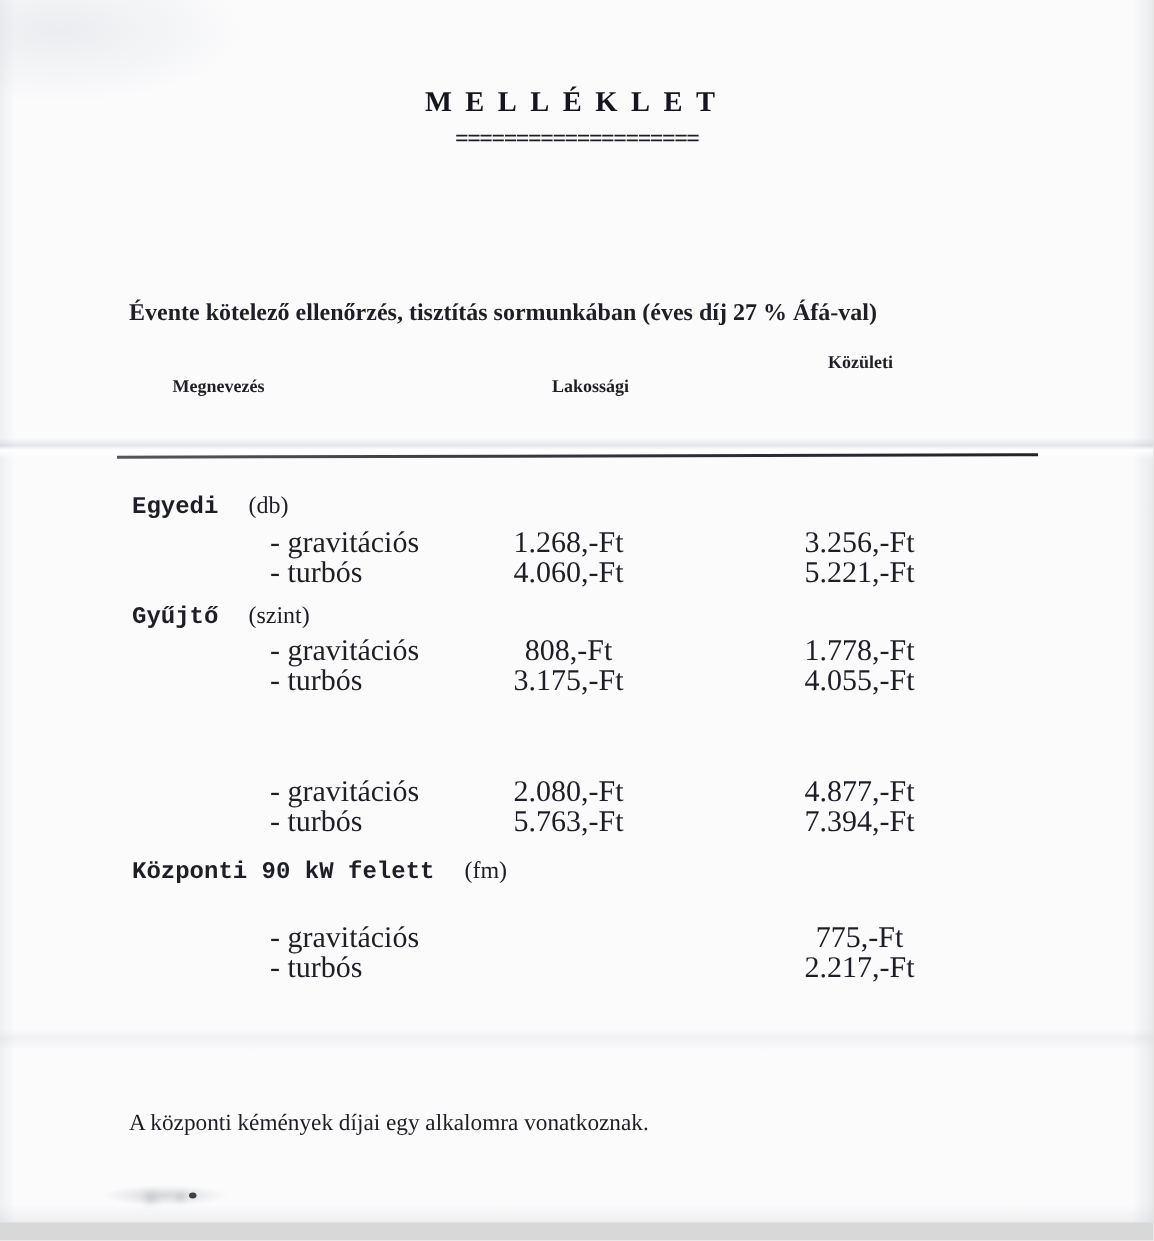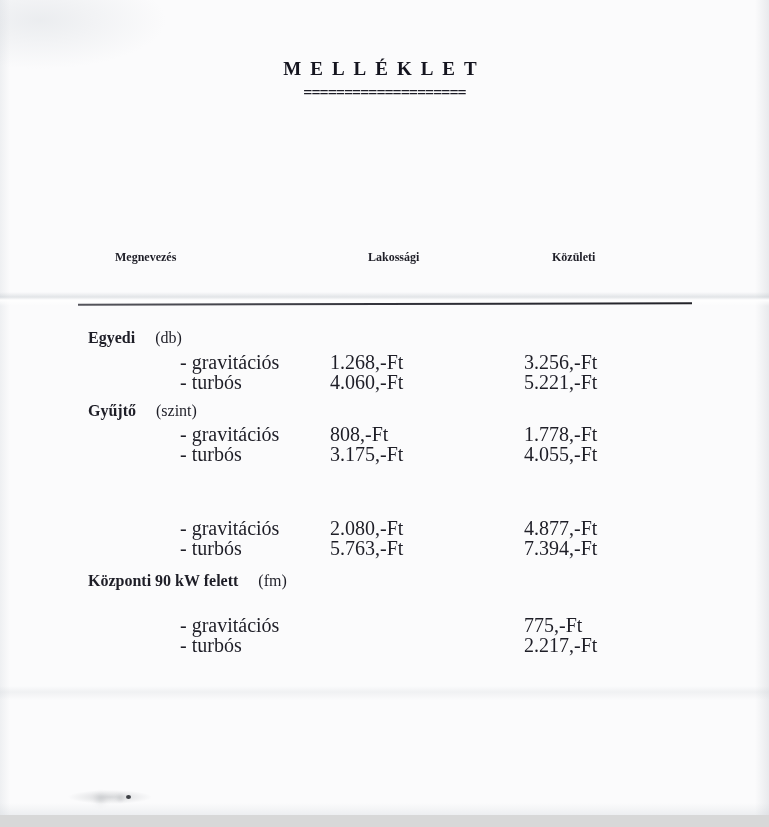--- a/index.html
+++ b/index.html
@@ -43,47 +43,48 @@
     color:#1c1c26;
   }
   .intro{left:86px;font-size:16px;font-weight:bold;white-space:nowrap;}
   .col-header{font-size:12px;font-weight:bold;white-space:nowrap;}
   .hrule{
     top:303px;left:78px;width:614px;height:2px;
     background:linear-gradient(to right,#55555c,#2e2e36 60%,#232329);
     transform:rotate(-0.15deg);
   }
   .sec{left:88px;font-size:16px;white-space:nowrap;}
-  .sec b{font-weight:bold;}
+  .sec b{font-weight:bold;font-family:Liberation Mono, monospace;}
   .sec .unit{font-weight:normal;padding-left:20px;}
   .row{left:0;width:769px;height:20px;font-size:20px;}
   .rlabel{position:absolute;left:180px;white-space:nowrap;}
-  .price{position:absolute;width:98px;text-align:left;white-space:nowrap;}
+  .price{position:absolute;width:98px;text-align:center;white-space:nowrap;}
   .p1{left:330px;}
   .p2{left:524px;}
   .footnotes{left:86px;top:738px;width:640px;font-size:15.5px;line-height:22px;}
   .footnote{margin:0;}
   .smudge-dot{
     top:795px;left:126px;width:5px;height:4px;
     background:#3c3f44;border-radius:50%;
     box-shadow:-28px 2px 6px 1px rgba(110,115,120,.35), -8px 1px 4px 0 rgba(130,135,140,.4);
   }
 </style>
 </head>
 <body>
 
 <div class="paper">
 
   <div class="abs doc-title">MELLÉKLET</div>
   <div class="abs title-rule">====================</div>
 
+  <div class="abs intro" style="top:200px">Évente kötelező ellenőrzés, tisztítás sormunkában (éves díj  27 % Áfá-val)</div>
 
   <div class="abs col-header" style="top:250px;left:115px">Megnevezés</div>
   <div class="abs col-header" style="top:250px;left:368px">Lakossági</div>
-  <div class="abs col-header" style="top:250px;left:552px">Közületi</div>
+  <div class="abs col-header" style="top:234px;left:552px">Közületi</div>
 
   <div class="abs hrule"></div>
 
   <div class="abs sec" style="top:329px">
     <b>Egyedi</b><span class="unit">(db)</span>
   </div>
   <div class="abs row" style="top:351px">
     <span class="rlabel">- gravitációs</span>
     <span class="price p1">1.268,-Ft</span>
     <span class="price p2">3.256,-Ft</span>
@@ -127,17 +128,18 @@
     <span class="price p1"></span>
     <span class="price p2">775,-Ft</span>
   </div>
   <div class="abs row" style="top:634px">
     <span class="rlabel">- turbós</span>
     <span class="price p1"></span>
     <span class="price p2">2.217,-Ft</span>
   </div>
 
   <div class="abs footnotes">
+    <p class="footnote">A központi kémények díjai egy alkalomra vonatkoznak.</p>
   </div>
 
   <div class="abs smudge-dot"></div>
 
 </div>
 
 </body></html>

